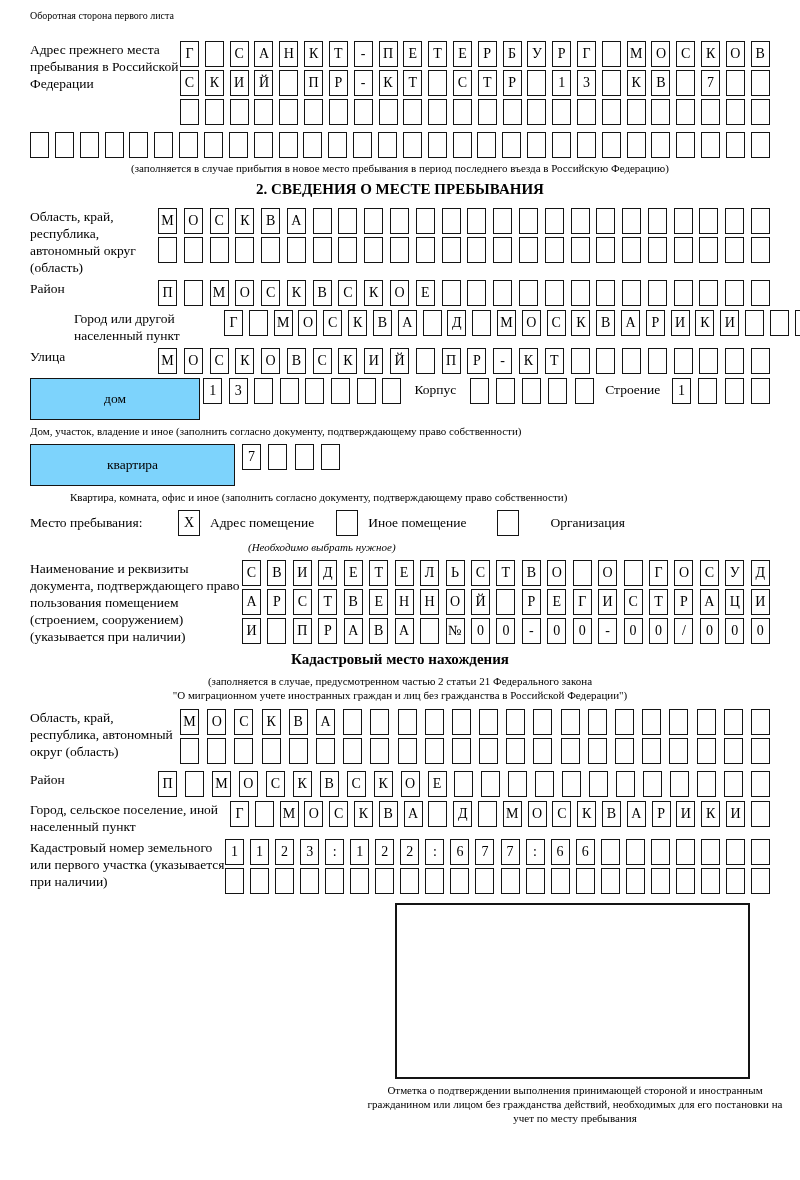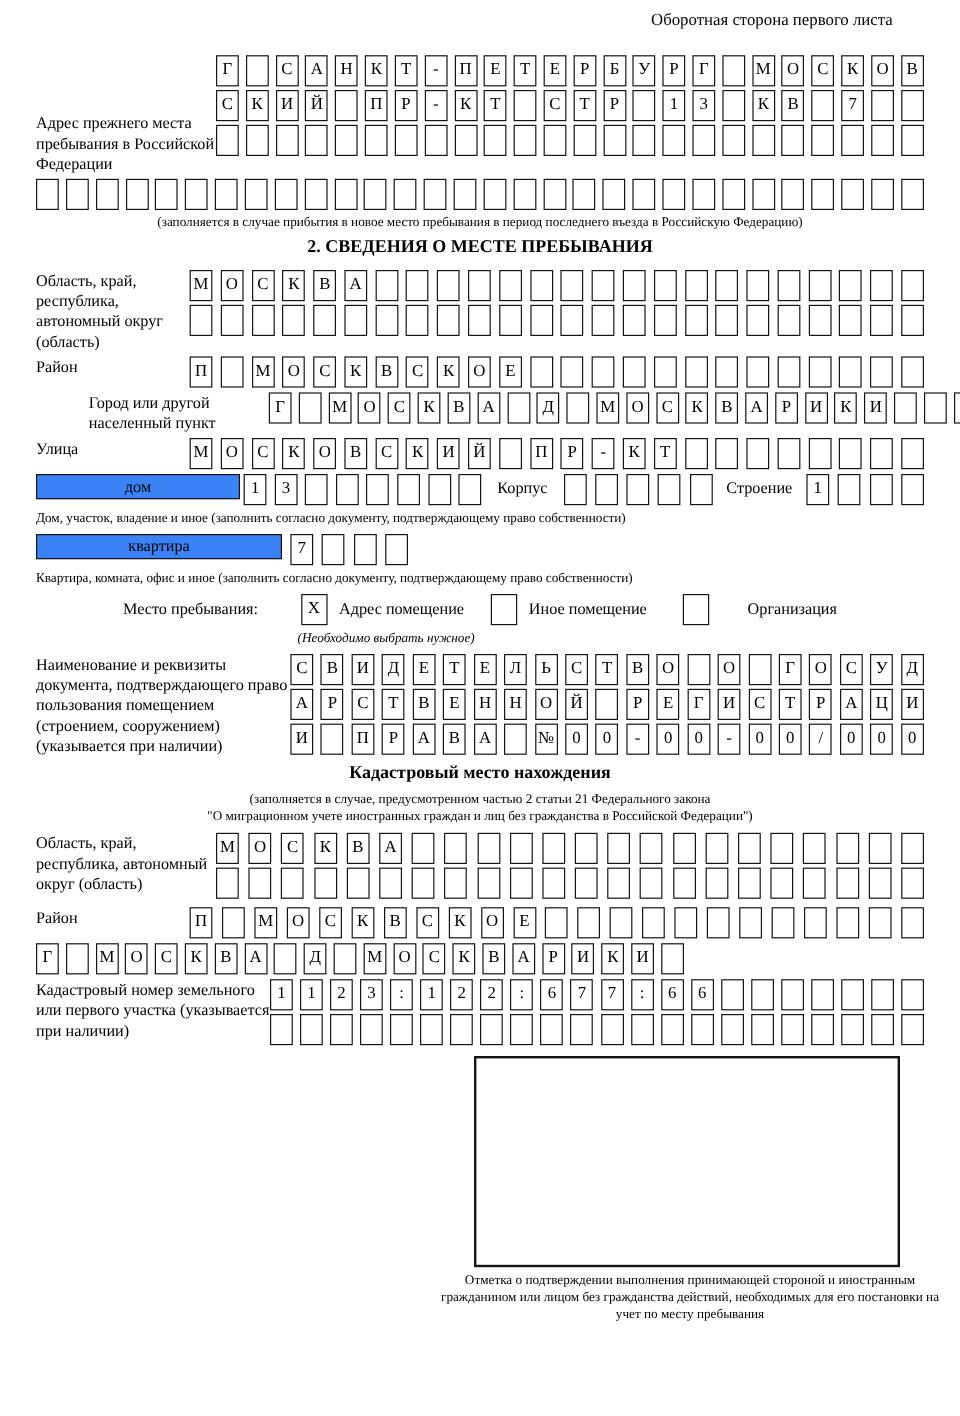--- a/index.html
+++ b/index.html
@@ -2,33 +2,33 @@
 <html><head>
 <meta charset="utf-8">
 <style>
   * { margin:0; padding:0; box-sizing:border-box; }
   html,body { background:#ffffff; }
   body {
     width:800px; height:1180px; overflow:hidden;
     color:#000; font-family:"Liberation Serif", serif; font-size:13.5px;
   }
   .page { width:800px; padding:10px 30px 0 30px; }
-  .hdr { text-align:right; padding-right:26px; font-size:14px; margin-bottom:20px; }
+  .hdr { text-align:left; padding-right:26px; font-size:10px; margin-bottom:20px; }
   .frow { display:flex; align-items:flex-start; margin-bottom:4px; }
   .lbl { line-height:1.26; flex:none; }
   .stack { flex:none; }
   .stack .cells { margin-bottom:3px; }
   .cells { display:flex; justify-content:space-between; flex:none; }
   .cell {
     width:19px; height:26px; border:1.5px solid #141414; background:#fff;
     display:inline-flex; align-items:center; justify-content:center;
     font-size:14px; flex:none;
   }
   .widebox {
-    border:1.5px solid #141414; height:21px; background:#3b82f6;
+    border:1.5px solid #141414; height:42px; background:#7dd3fc;
     display:flex; align-items:center; justify-content:center; flex:none;
   }
   .cap { font-size:11px; line-height:1.3; }
   .center { text-align:center; }
   .title { font-size:15px; font-weight:bold; text-align:center; margin:6px 0 10px 0; }
   .midlbl { text-align:center; flex:none; padding-top:4px; }
   .chk {
     width:22px; height:26px; border:1.5px solid #141414; background:#fff;
     display:inline-flex; align-items:center; justify-content:center;
     font-size:14px; flex:none;
@@ -36,21 +36,21 @@
   .stampbox { border:2px solid #141414; background:#fff; }
 </style>
 </head>
 <body>
 
 <div class="page">
 
   <div class="hdr">Оборотная сторона первого листа</div>
 
   <div class="frow">
-    <div class="lbl" style="width:150px;margin-top:48px;">Адрес прежнего места пребывания в Российской Федерации</div>
+    <div class="lbl" style="width:150px;">Адрес прежнего места пребывания в Российской Федерации</div>
     <div class="stack" style="width:590px;">
       <div class="cells">
           <span class="cell">Г</span>
           <span class="cell"></span>
           <span class="cell">С</span>
           <span class="cell">А</span>
           <span class="cell">Н</span>
           <span class="cell">К</span>
           <span class="cell">Т</span>
           <span class="cell">-</span>
@@ -341,23 +341,23 @@
 
   <div class="frow">
     <div class="widebox" style="width:205px; margin-right:7px;">квартира</div>
     <div class="cells" style="width:98px;">
         <span class="cell">7</span>
         <span class="cell"></span>
         <span class="cell"></span>
         <span class="cell"></span>
       </div>
   </div>
-  <div class="cap" style="margin-bottom:6px;">Квартира, комната, офис и иное (заполнить согласно документу, подтверждающему право собственности)</div>
-
-  <div class="frow" style="align-items:center;justify-content:center;">
+  <div class="cap" style="margin-bottom:6px;margin-left:40px;">Квартира, комната, офис и иное (заполнить согласно документу, подтверждающему право собственности)</div>
+
+  <div class="frow" style="align-items:center;">
     <div class="lbl" style="width:148px;">Место пребывания:</div>
     <span class="chk">X</span>
     <span style="margin:0 22px 0 10px;">Адрес помещение</span>
     <span class="chk"></span>
     <span style="margin:0 30px 0 10px;">Иное помещение</span>
     <span class="chk"></span>
     <span style="margin-left:32px;">Организация</span>
   </div>
   <div class="cap" style="margin-left:218px; margin-bottom:6px;font-style:italic;">(Необходимо выбрать нужное)</div>
 
@@ -517,20 +517,21 @@
         <span class="cell"></span>
         <span class="cell"></span>
         <span class="cell"></span>
         <span class="cell"></span>
         <span class="cell"></span>
         <span class="cell"></span>
       </div>
   </div>
 
   <div class="frow">
+    <div class="lbl" style="width:200px;">Город, сельское поселение, иной населенный пункт</div>
     <div class="cells" style="width:540px;">
         <span class="cell">Г</span>
         <span class="cell"></span>
         <span class="cell">М</span>
         <span class="cell">О</span>
         <span class="cell">С</span>
         <span class="cell">К</span>
         <span class="cell">В</span>
         <span class="cell">А</span>
         <span class="cell"></span>

